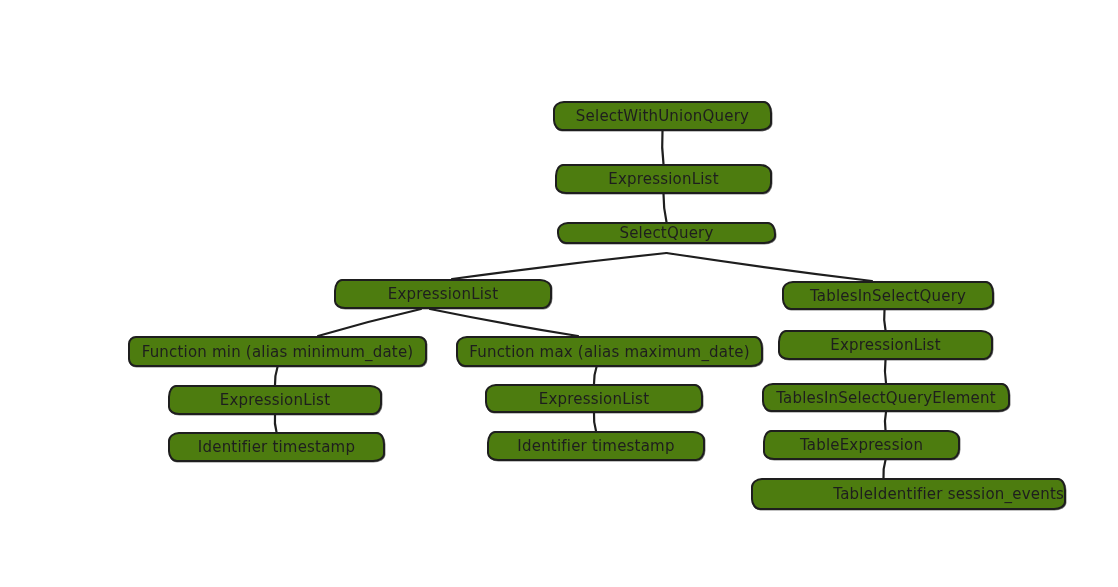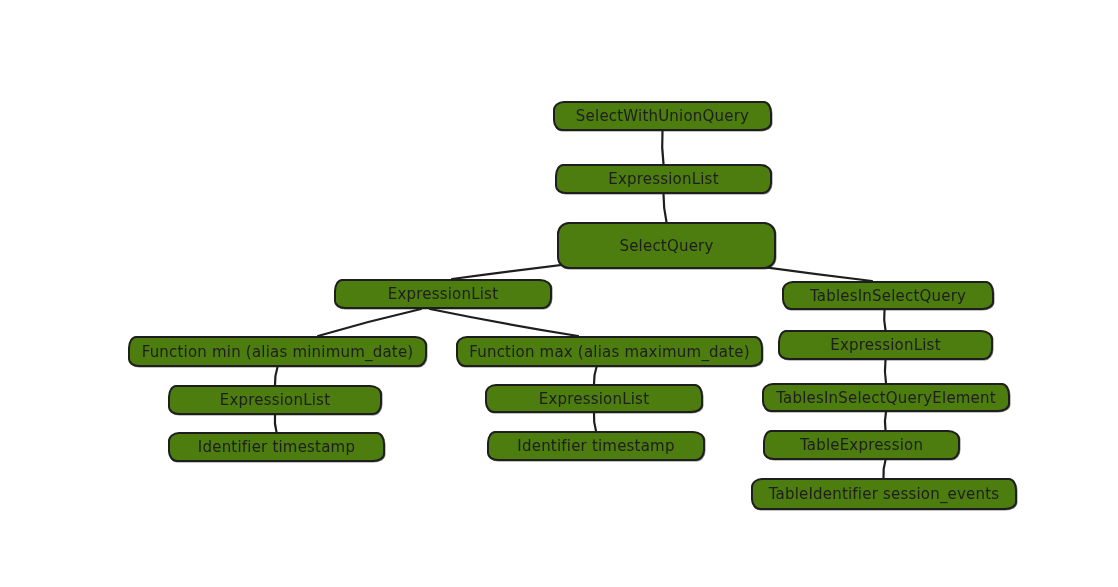--- a/index.html
+++ b/index.html
@@ -72,30 +72,30 @@
       <path d="M 886 412 Q 884.1506169269556 420.95557269241544 885.5 430" stroke="#1e1e1e"></path>
       <path d="M 885.5 460 Q 882.9097860245222 468.82330955828024 883.5 478" stroke="#1e1e1e"></path>
     </svg>
   <div>
       <div class="node" style="left: 553px; top: 101px; width: 219px; height: 30px;">
         <span>SelectWithUnionQuery</span>
       </div>
       <div class="node" style="left: 555px; top: 164px; width: 217px; height: 30px;">
         <span>ExpressionList</span>
       </div>
-      <div class="node" style="left: 557px; top: 222px; width: 219px; height: 47px; border-radius: 12px;">
+      <div class="node" style="left: 557px; top: 222px; width: 219px; height: 22px;">
         <span>SelectQuery</span>
       </div>
       <div class="node" style="left: 334px; top: 279px; width: 218px; height: 30px;">
         <span>ExpressionList</span>
       </div>
       <div class="node" style="left: 782px; top: 281px; width: 212px; height: 29px; align-items: center;">
         <span>TablesInSelectQuery</span>
       </div>
-      <div class="node" style="left: 128px; top: 336px; width: 299px; height: 31px;">
+      <div class="node" style="left: 128px; top: 336px; width: 299px; height: 31px; border-radius: 8px;">
         <span>Function min (alias minimum_date)</span>
       </div>
       <div class="node" style="left: 456px; top: 336px; width: 307px; height: 31px;">
         <span>Function max (alias maximum_date)</span>
       </div>
       <div class="node" style="left: 168px; top: 385px; width: 214px; height: 30px;">
         <span>ExpressionList</span>
       </div>
       <div class="node" style="left: 485px; top: 384px; width: 218px; height: 29px;">
         <span>ExpressionList</span>
@@ -108,17 +108,17 @@
       </div>
       <div class="node" style="left: 487px; top: 431px; width: 218px; height: 30px;">
         <span>Identifier timestamp</span>
       </div>
       <div class="node" style="left: 762px; top: 383px; width: 248px; height: 29px;">
         <span>TablesInSelectQueryElement</span>
       </div>
       <div class="node" style="left: 763px; top: 430px; width: 197px; height: 30px;">
         <span>TableExpression</span>
       </div>
-      <div class="node" style="left: 751px; top: 478px; width: 266px; height: 32px;">
+      <div class="node" style="left: 751px; top: 478px; width: 315px; height: 32px; justify-content: flex-end;">
         <span>TableIdentifier session_events</span>
       </div>
     </div>
 </div>
 
 </body></html>

